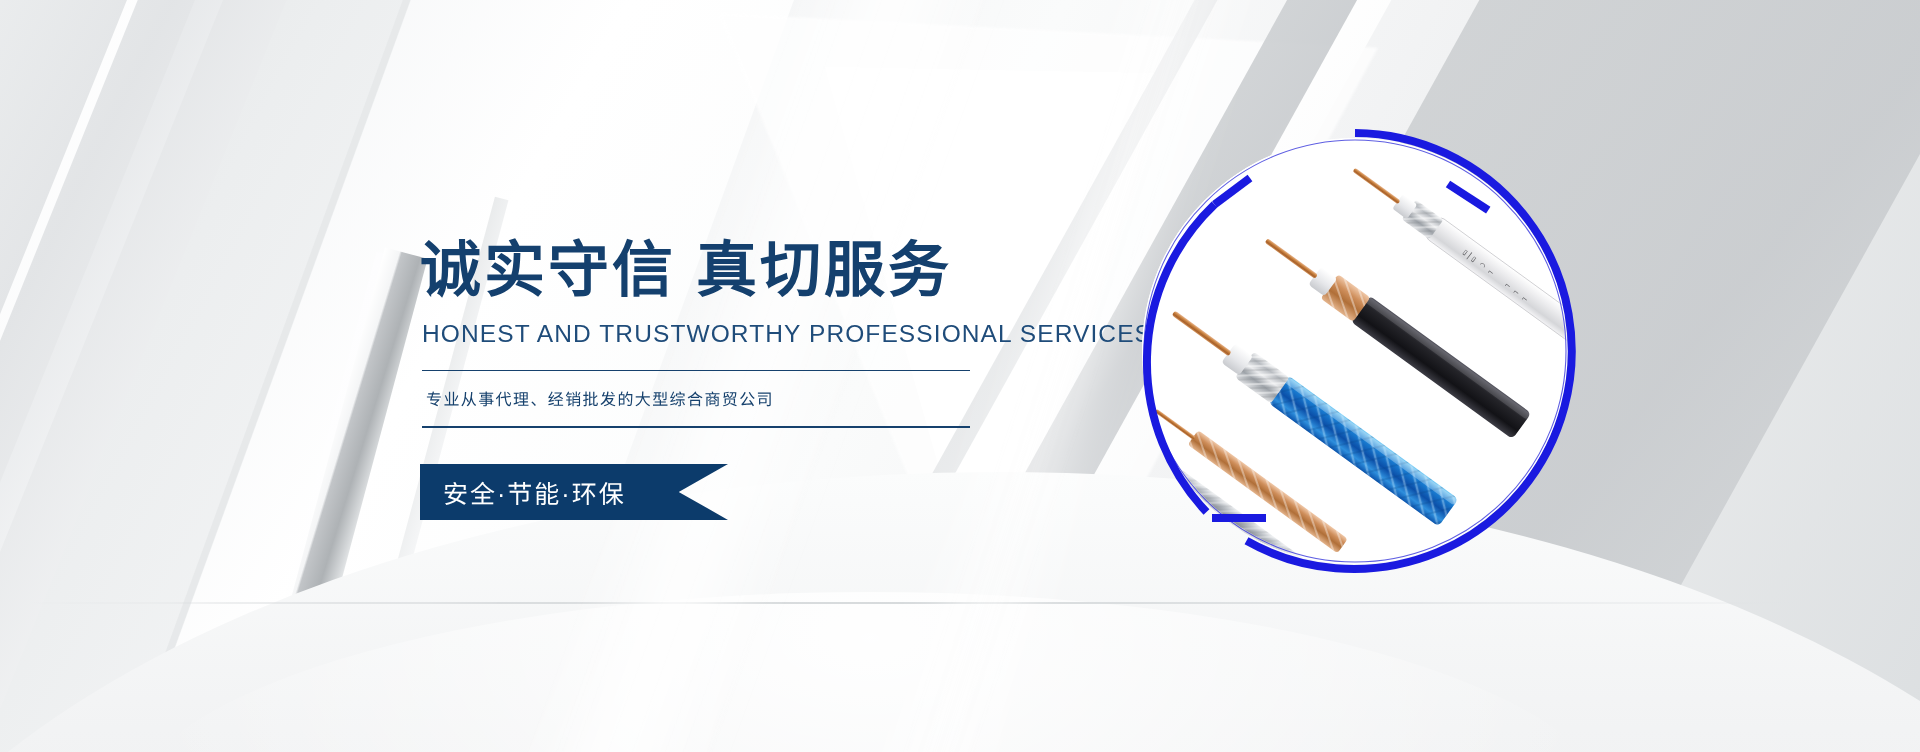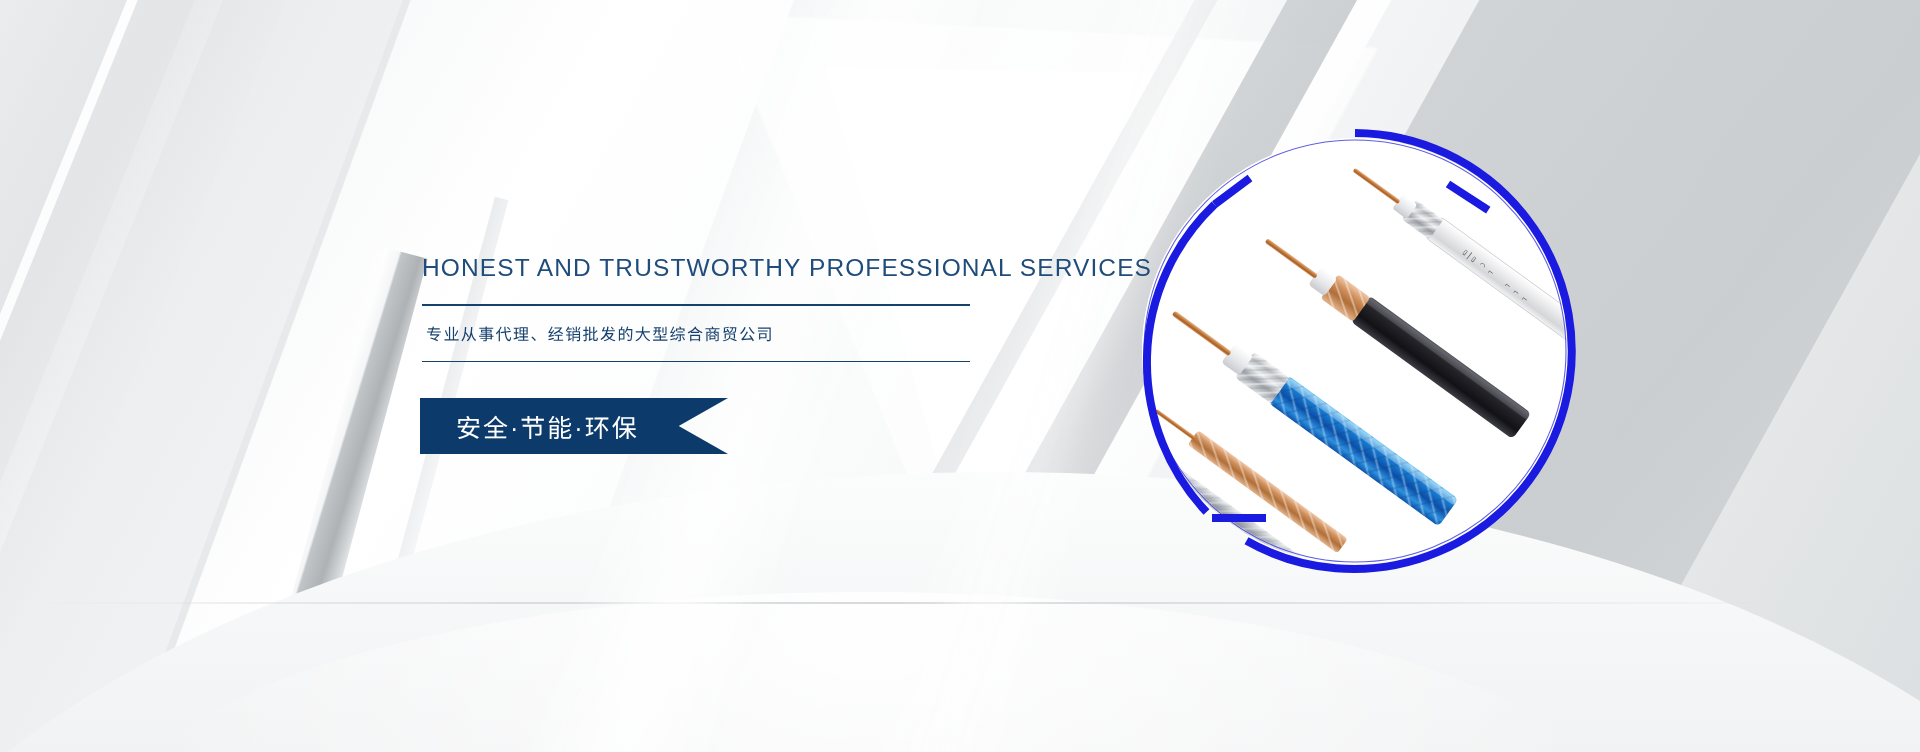--- a/index.html
+++ b/index.html
@@ -264,21 +264,21 @@
     background: #0c3b6b;
     display: flex;
     align-items: center;
     -webkit-clip-path: polygon(0 0, 100% 0, 100% 0, 84% 50%, 100% 100%, 100% 100%, 0 100%);
     clip-path: polygon(0 0, 100% 0, 100% 0, 84% 50%, 100% 100%, 100% 100%, 0 100%);
   }
   .ribbon-label {
     color: #ffffff;
     font-size: 25px;
     letter-spacing: 2px;
-    padding-left: 36px;
+    padding-left: 23px;
     white-space: nowrap;
   }
 
   
   .medallion {
     position: absolute;
     left: 1130px;
     top: 126px;
     width: 450px;
     height: 450px;
@@ -335,20 +335,21 @@
     <div class="floor"></div>
     <div class="floor-glow"></div>
     <div class="floor-line"></div>
 
     <div class="sheen-a"></div>
     <div class="sheen-b"></div>
   </div>
 
   <div class="content">
 
+    <h1 class="headline">诚实守信 真切服务</h1>
 
     <div class="subhead">HONEST AND TRUSTWORTHY PROFESSIONAL SERVICES</div>
 
     <div class="rule"></div>
 
     <div class="desc">专业从事代理、经销批发的大型综合商贸公司</div>
 
     <div class="rule-2"></div>
 
     <div class="ribbon">

